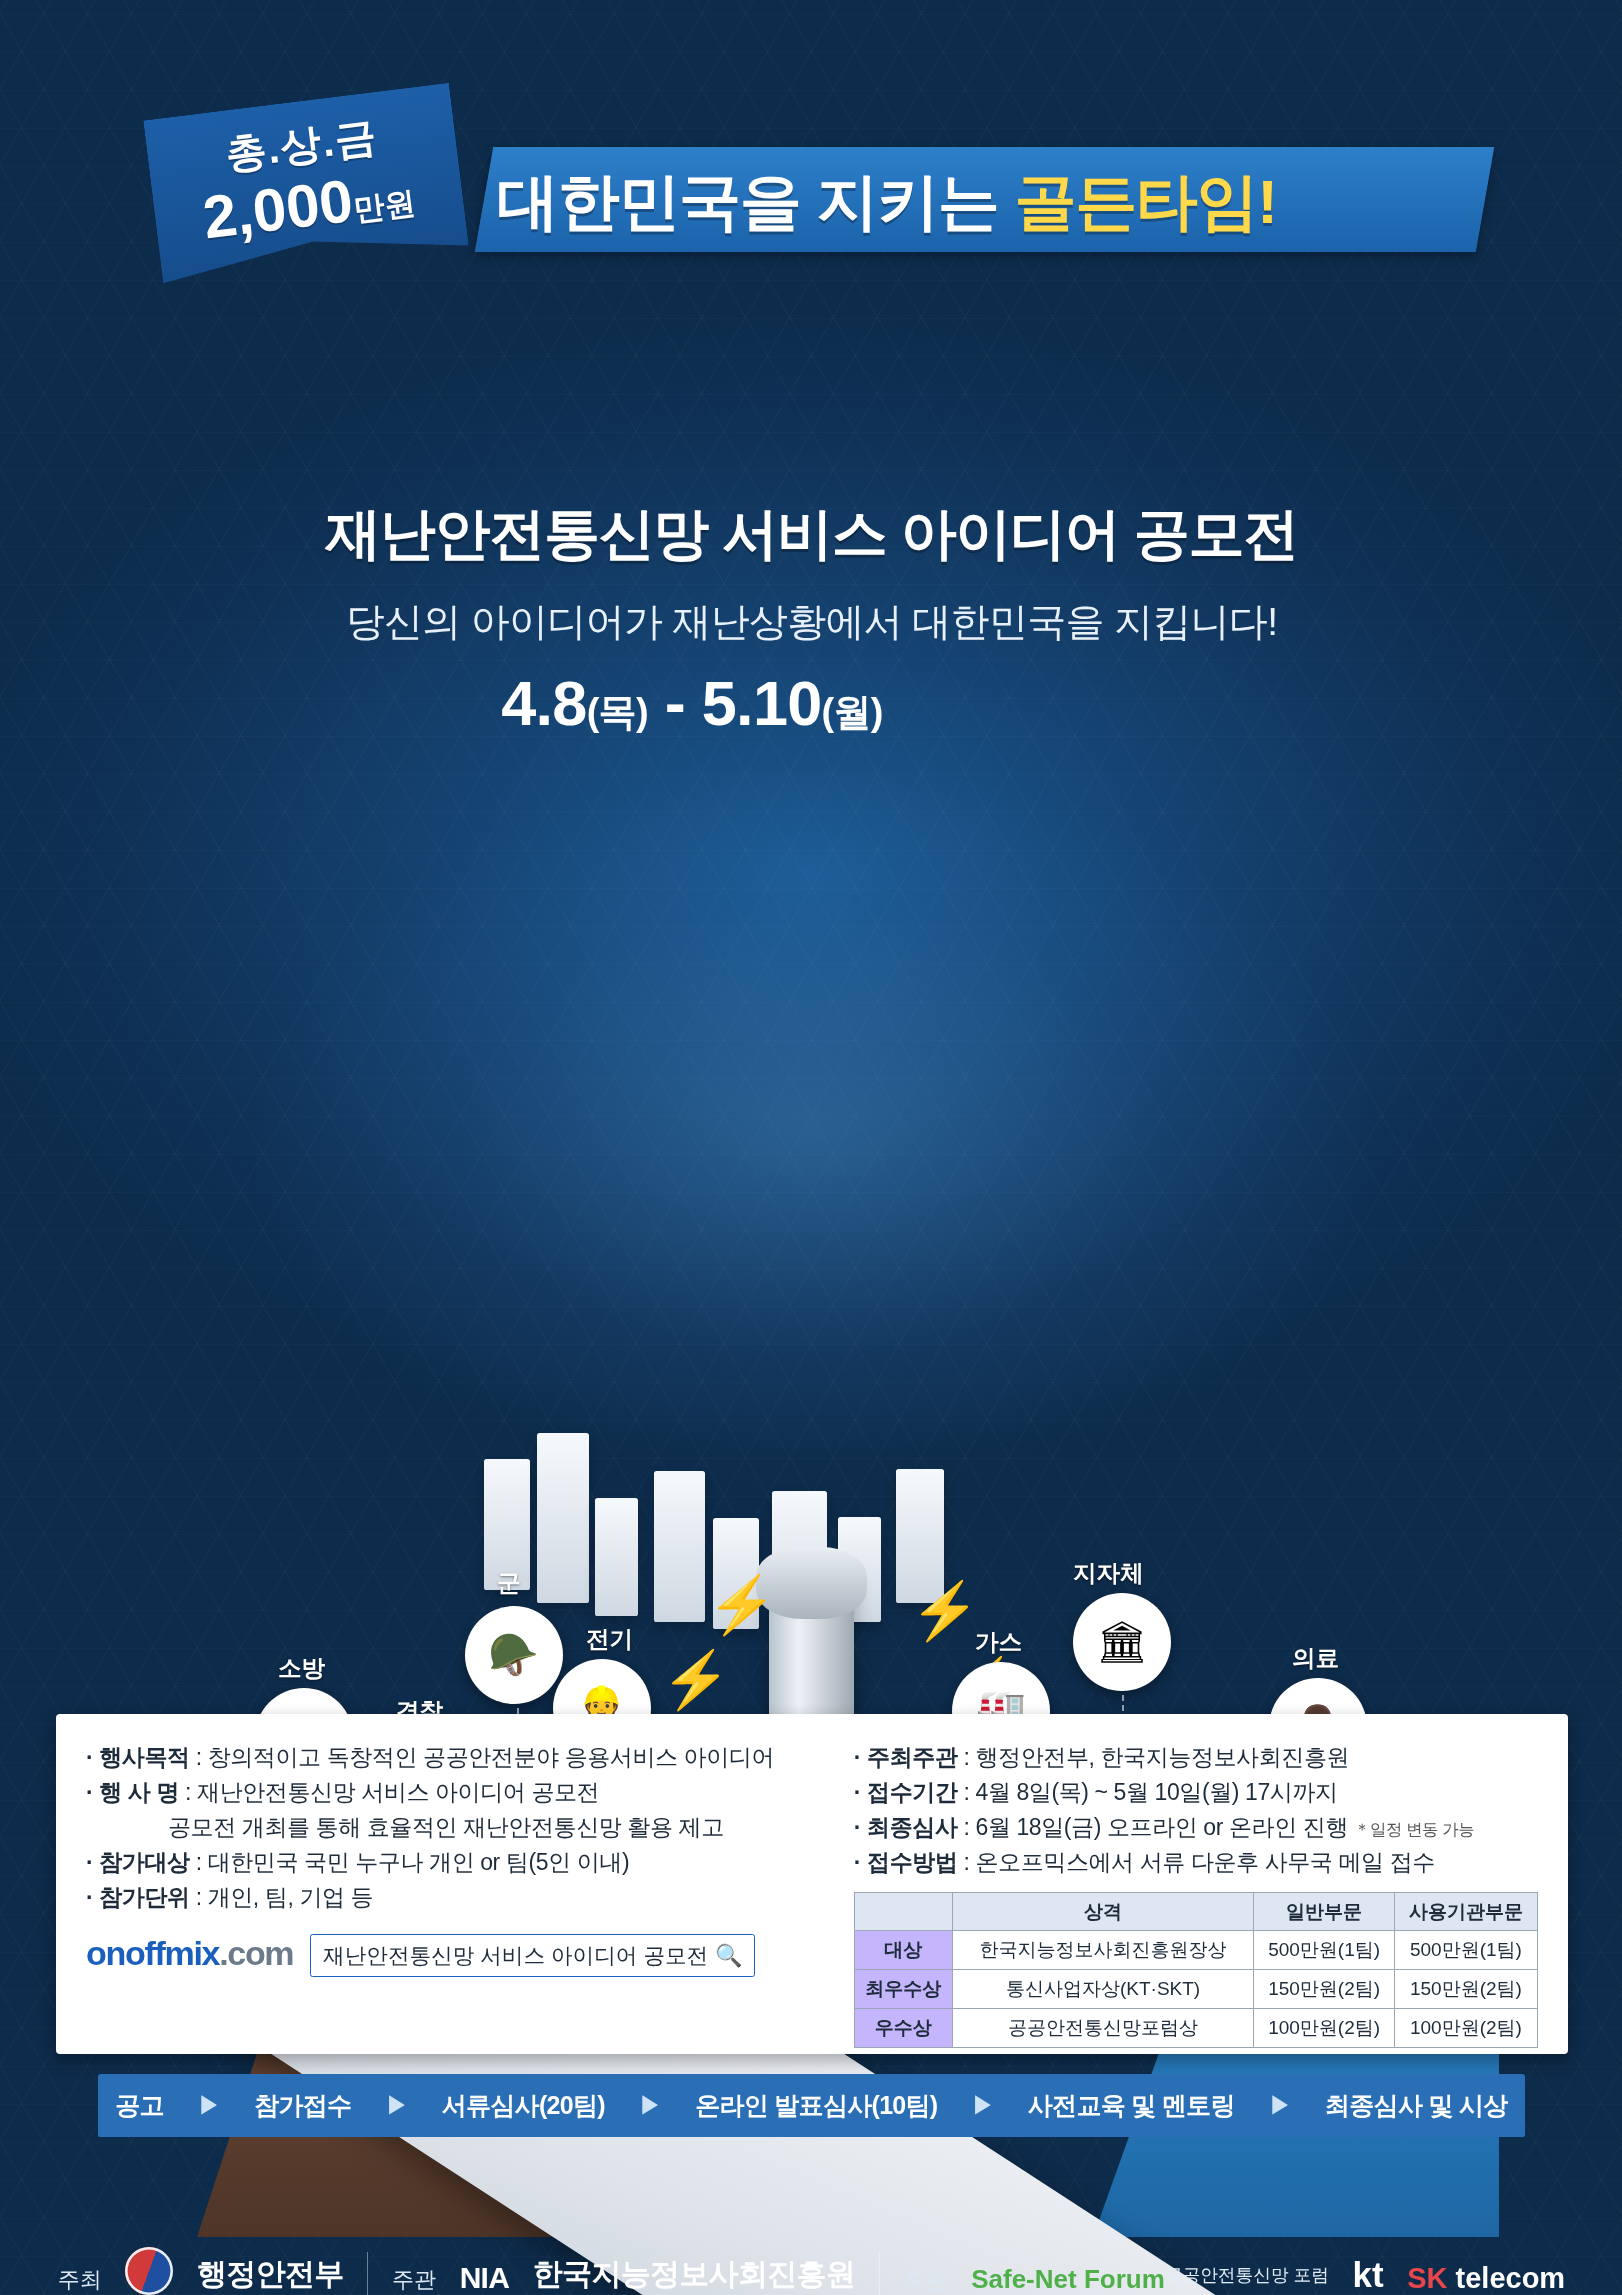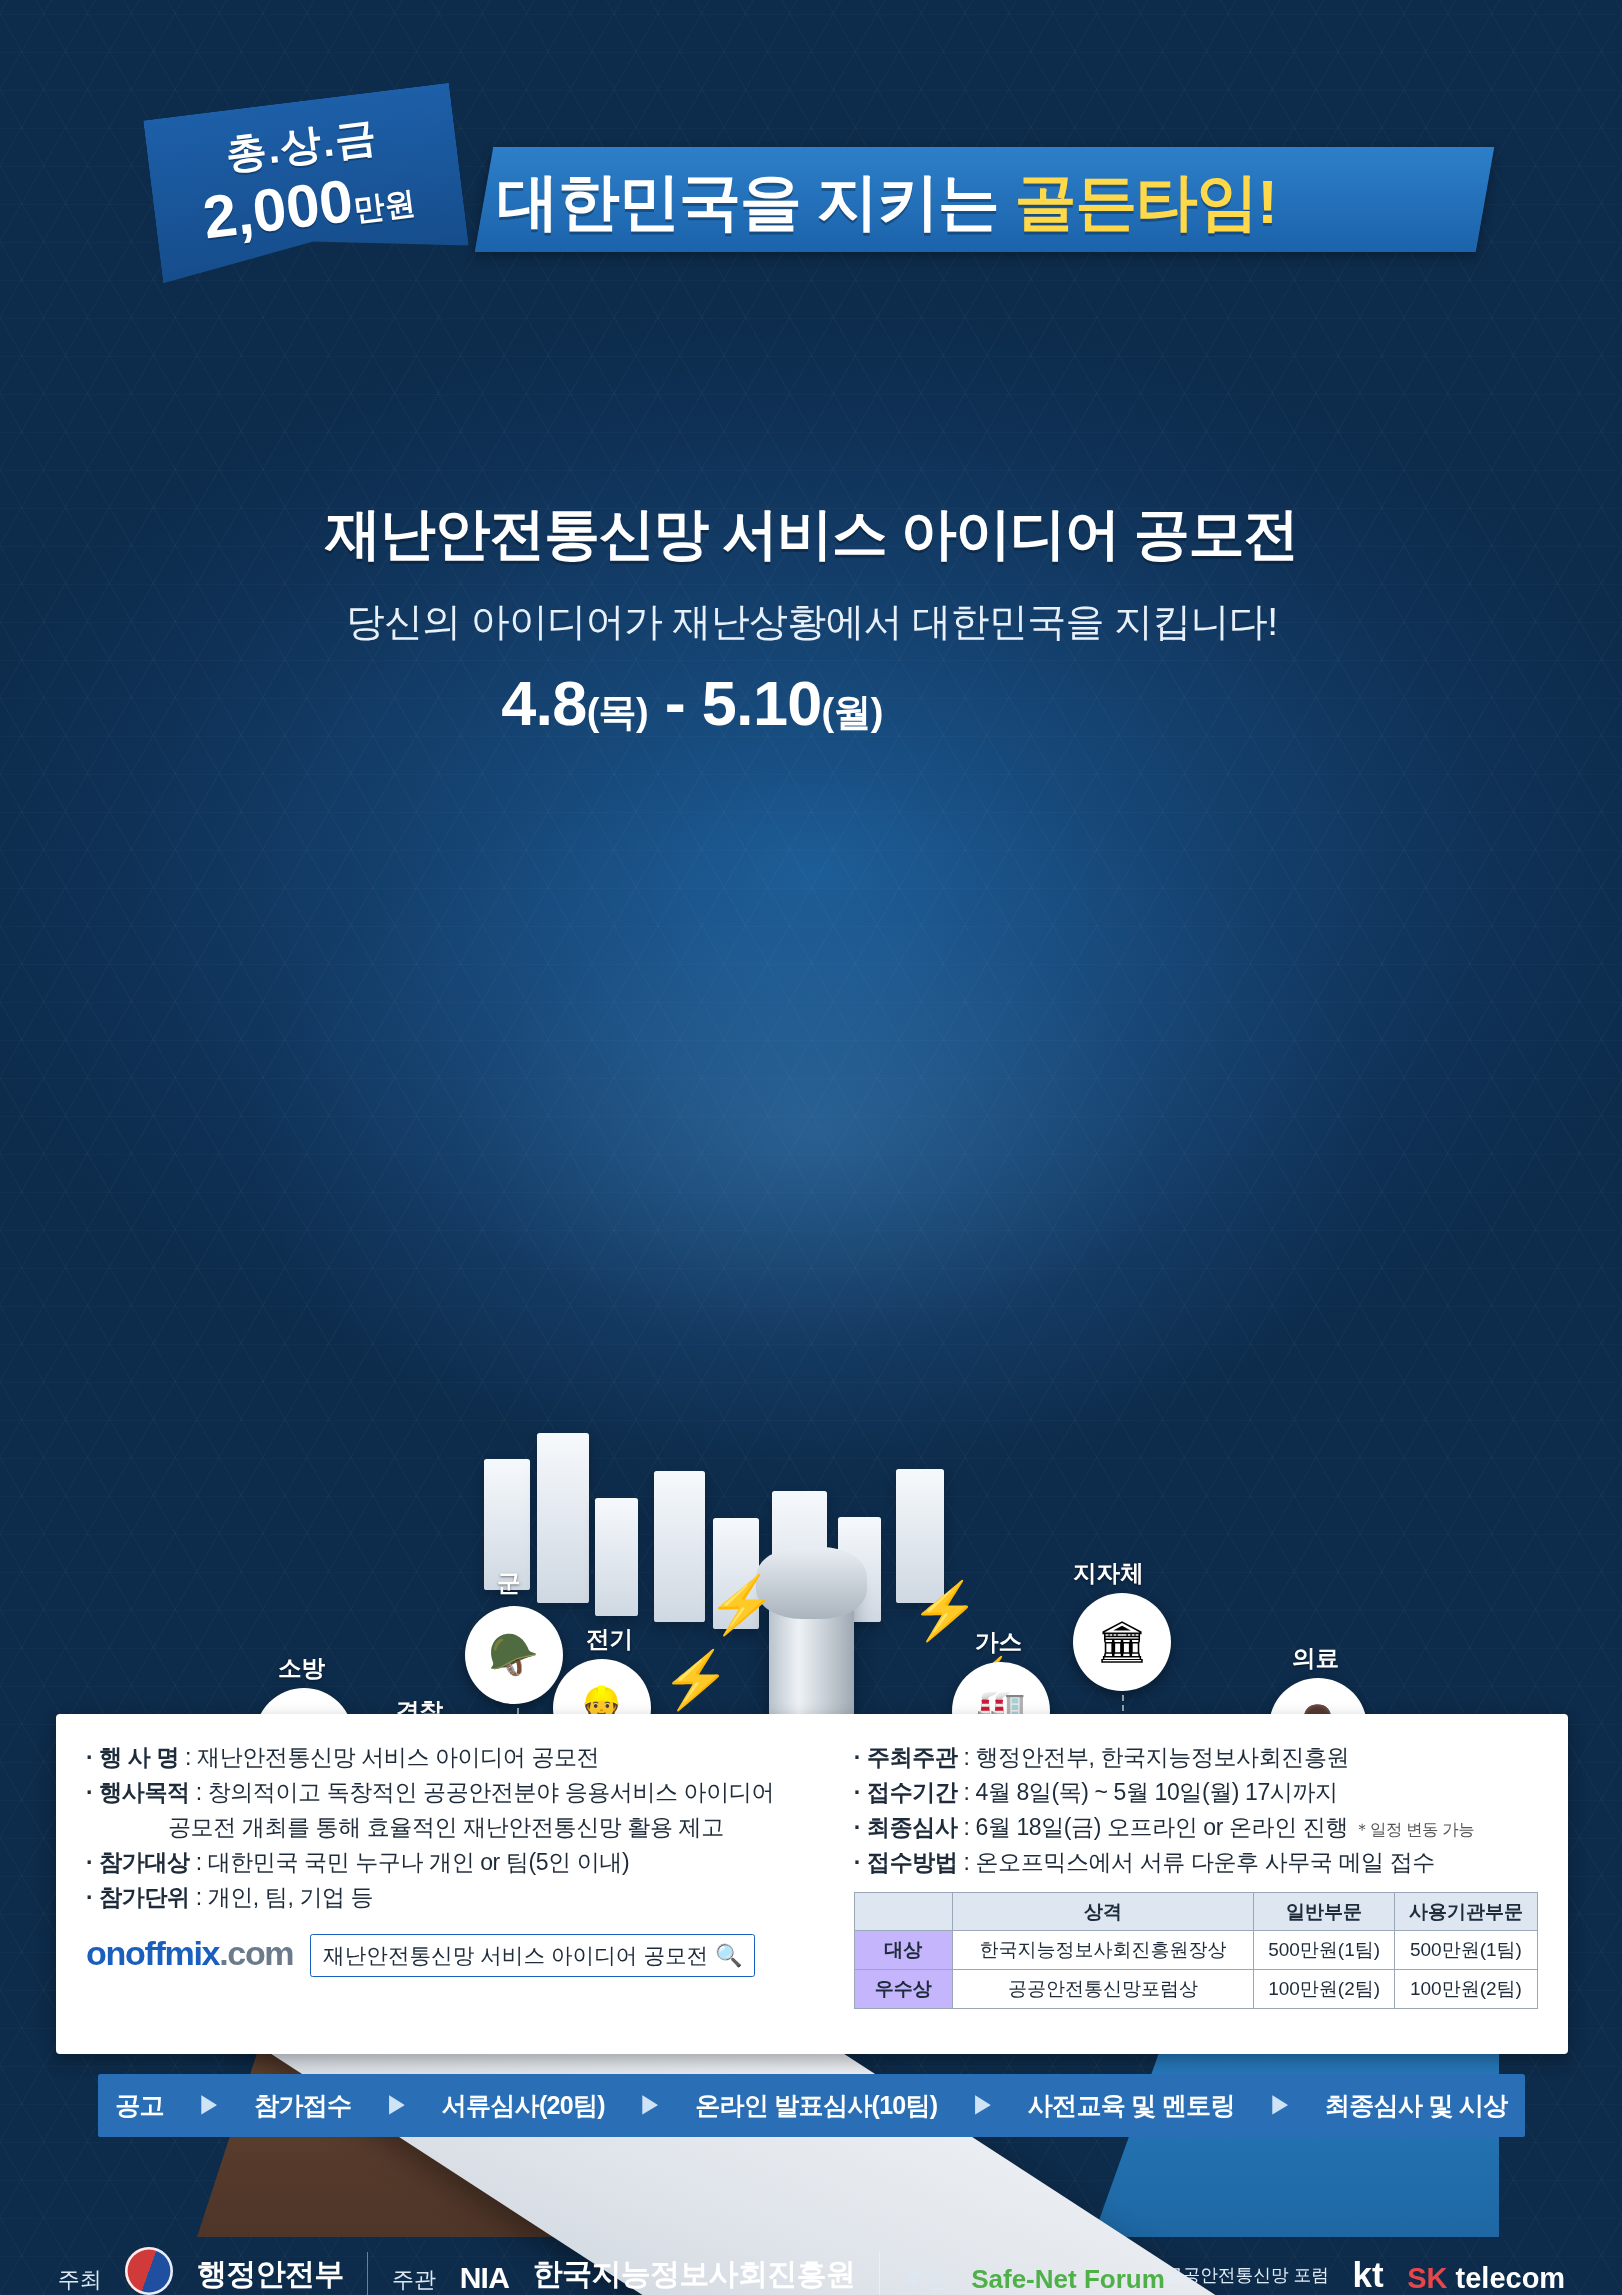--- a/index.html
+++ b/index.html
@@ -339,28 +339,28 @@
 
     <div class="node-label" style="left:1292px; top:870px;">의료</div>
     <div class="node" style="left:1269px; top:906px;">👨‍⚕️</div>
     <div class="dash" style="left:1319px; top:1008px; height:131px;"></div>
   </div>
 
   <div class="card">
     <div class="card-cols">
       <div class="col-left">
         <div class="info-line">
+          <span class="lbl">· 행사목적</span>
+          <span>:</span>
+          <span>창의적이고 독창적인 공공안전분야 응용서비스 아이디어</span>
+        </div>
+        <div class="info-line">
           <span class="lbl">· 행 사 명</span>
           <span>:</span>
           <span>재난안전통신망 서비스 아이디어 공모전</span>
-        </div>
-        <div class="info-line">
-          <span class="lbl">· 행사목적</span>
-          <span>:</span>
-          <span>창의적이고 독창적인 공공안전분야 응용서비스 아이디어</span>
         </div>
         <div class="info-line indent">
           <span>공모전 개최를 통해 효율적인 재난안전통신망 활용 제고</span>
         </div>
         <div class="info-line">
           <span class="lbl">· 참가대상</span>
           <span>:</span>
           <span>대한민국 국민 누구나 개인 or 팀(5인 이내)</span>
         </div>
         <div class="info-line">
@@ -411,20 +411,26 @@
               <th>일반부문</th>
               <th>사용기관부문</th>
             </tr>
           </thead>
           <tbody>
             <tr>
               <td class="first">대상</td>
               <td>한국지능정보사회진흥원장상</td>
               <td>500만원(1팀)</td>
               <td>500만원(1팀)</td>
+            </tr>
+            <tr>
+              <td class="first">최우수상</td>
+              <td>통신사업자상(KT·SKT)</td>
+              <td>150만원(2팀)</td>
+              <td>150만원(2팀)</td>
             </tr>
             <tr>
               <td class="first">우수상</td>
               <td>공공안전통신망포럼상</td>
               <td>100만원(2팀)</td>
               <td>100만원(2팀)</td>
             </tr>
           </tbody>
         </table>
       </div>

